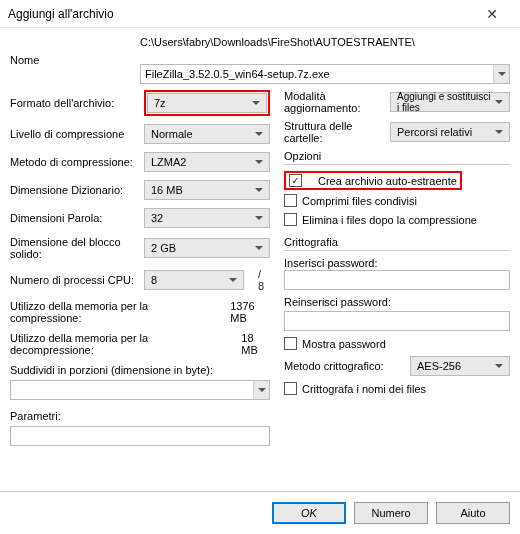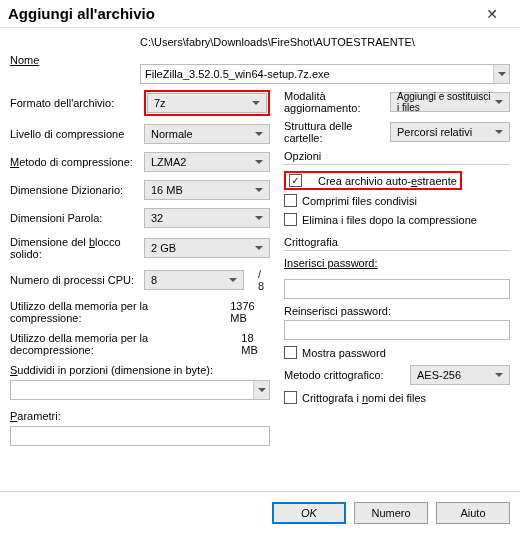--- a/index.html
+++ b/index.html
@@ -13,40 +13,40 @@
   overflow: hidden;
   color: #000;
 }
 .titlebar {
   height: 28px;
   display: flex;
   align-items: center;
   padding: 0 8px;
   border-bottom: 1px solid #ddd;
 }
-.titlebar .title { flex: 1; font-size: 15px; font-weight: bold; }
+.titlebar .title { flex: 1; font-size: 12px; }
 .titlebar .close {
   width: 40px;
   text-align: center;
   font-size: 14px;
   color: #333;
 }
 .content {
   padding: 8px 10px 0 10px;
 }
 .row {
   display: flex;
   align-items: center;
   margin-bottom: 6px;
 }
 .label {
   width: 130px;
   flex-shrink: 0;
 }
-.underline-letter { text-decoration: underline; }
+.underline-letter { }
 .path-input, .text-input {
   border: 1px solid #bbb;
   padding: 2px 4px;
   height: 20px;
   background: #fff;
   font-size: 11px;
   width: 100%;
 }
 .select {
   border: 1px solid #bbb;
@@ -327,21 +327,21 @@
         </div>
         <div class="checkbox-row">
           <span class="checkbox"></span>
           <span>Elimina i files dopo la compressione</span>
         </div>
       </div>
 
       <div class="right-group">
         <div class="group-title">Crittografia</div>
         <hr class="hr">
-        <div style="margin-bottom:10px;text-decoration:underline;">Inserisci password:</div>
+        <div style="margin-bottom:1px;">Inserisci password:</div>
         <input class="crypt-input" type="password" style="">
         <div style="margin-bottom:3px;">Reinserisci password:</div>
         <input class="crypt-input" type="password" style="">
 
         <div class="checkbox-row">
           <span class="checkbox"></span>
           <span>Mostra password</span>
         </div>
 
         <div class="right-row">

